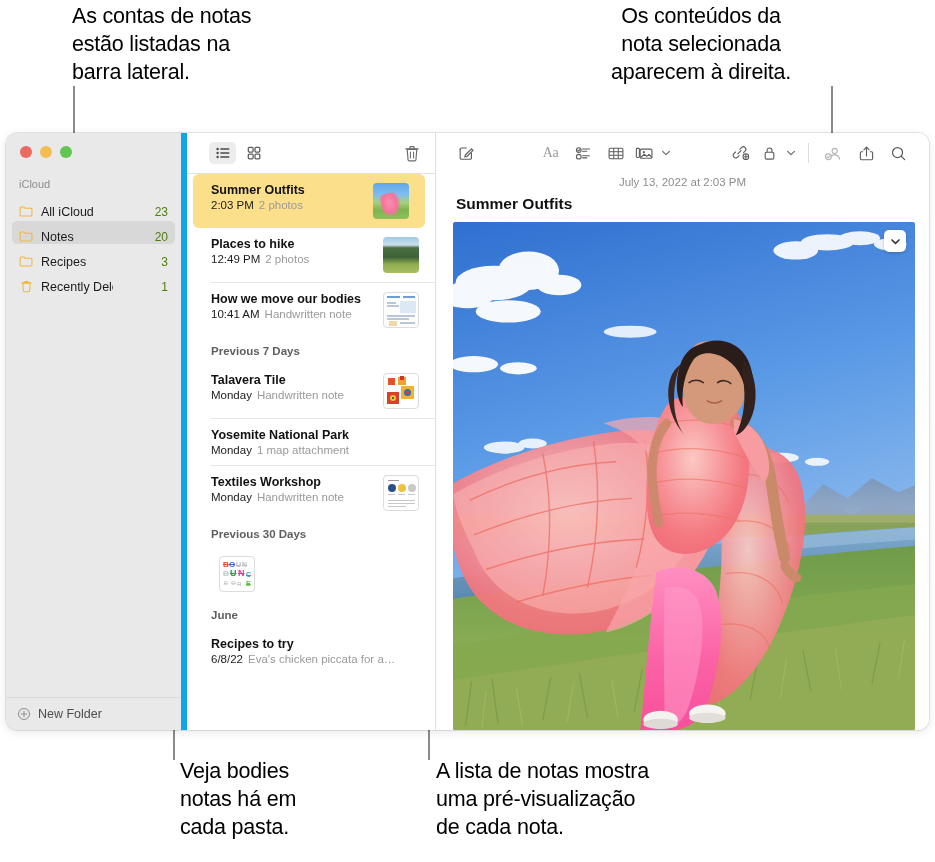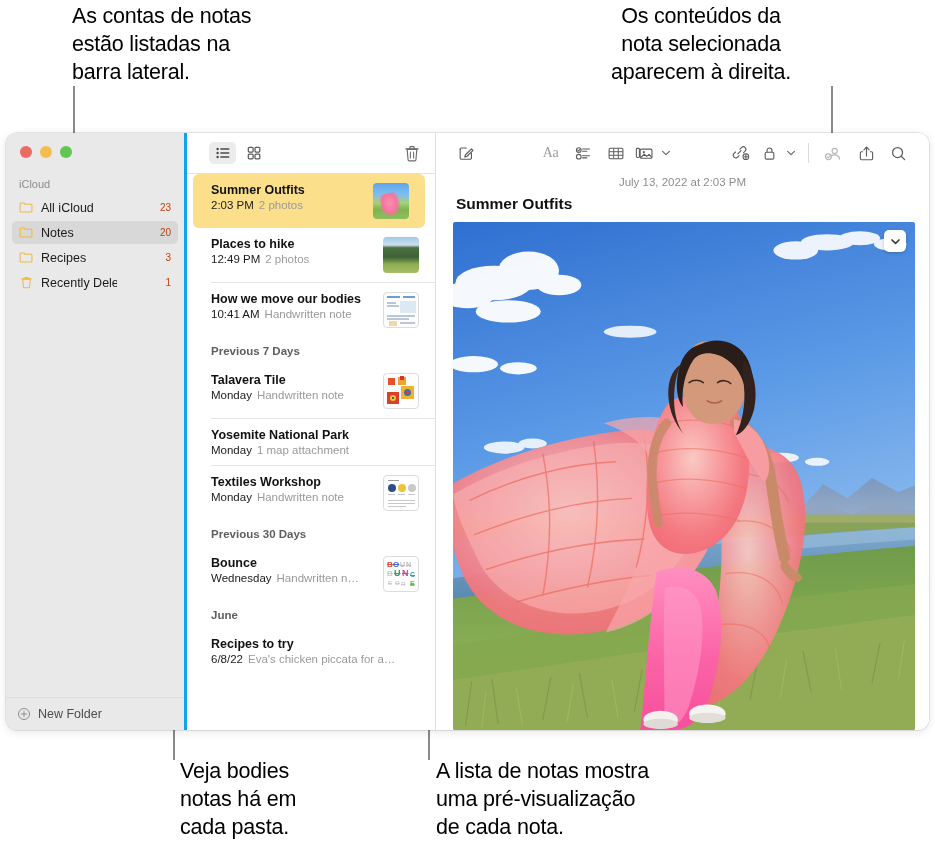--- a/index.html
+++ b/index.html
@@ -39,21 +39,21 @@
     border-radius: 11px;
     box-shadow: 0 0 0 0.5px rgba(0,0,0,0.18), 0 2px 10px rgba(0,0,0,0.10);
     overflow: hidden;
     display: flex;
   }
 
   
   .sidebar {
     width: 181px;
     background: #e9e9e9;
-    border-right: 3px solid #0ea5e9;
+    border-right: 6px solid #0ea5e9;
     position: relative;
     display: flex;
     flex-direction: column;
     flex: 0 0 181px;
   }
   .traffic {
     display: flex; gap: 8px;
     padding: 13px 0 0 14px;
   }
   .dot { width: 12px; height: 12px; border-radius: 50%; }
@@ -61,36 +61,36 @@
   .dot.yellow { background: #f4bd4f; }
   .dot.green { background: #61c554; }
 
   .acct-label {
     font-size: 11px; color: #8d8d8d;
     padding: 20px 0 6px 13px;
     font-weight: 400;
   }
   .folder-list { padding: 0 6px; }
   .folder-row {
-    display: flex; align-items: center;
+    display: flex; align-items: flex-end;
     height: 23px;
     border-radius: 5px;
     padding: 0 7px 0 7px;
     margin-bottom: 2px;
   }
   .folder-row.selected { background: #d8d8d8; }
   .folder-ico {
     width: 15px; height: 15px; margin-right: 7px;
     flex: 0 0 15px; display: block;
   }
   .folder-name {
     font-size: 12.5px; color: #1b1b1b; flex: 1;
     white-space: nowrap; overflow: hidden;
   }
-  .folder-count { font-size: 10px; color: #c2410c; margin-left: 48px; }
+  .folder-count { font-size: 12px; color: #4d7c0f; margin-left: 48px; }
 
   .new-folder {
     position: absolute; left: 0; bottom: 0;
     width: 100%; height: 33px;
     display: flex; align-items: center;
     padding-left: 11px;
     border-top: 1px solid #dcdcdc;
   }
   .nf-ico { width: 14px; height: 14px; margin-right: 7px; }
   .nf-label { font-size: 12.5px; color: #4c4c4c; }
@@ -439,26 +439,20 @@
           <span class="ln" style="left:24px;top:18px;width:7px"></span>
           <span class="ln" style="left:4px;top:24px;width:27px"></span>
           <span class="ln" style="left:4px;top:27px;width:27px"></span>
           <span class="ln" style="left:4px;top:30px;width:18px"></span>
         </div>
       </div>
 
       <div class="nl-section">Previous 30 Days</div>
 
       <div class="note-row">
-        <div class="note-txt">
-          <div class="note-title">Bounce</div>
-          <div class="note-meta">
-            <span>Wednesday</span><span class="sub">Handwritten n…</span>
-          </div>
-        </div>
         <div class="thumb bordered th-bounce">
           <s style="left:3px;top:4px;font-size:8px;color:#e04a3f">B</s>
           <s style="left:9px;top:4px;font-size:8px;color:#3f68c4">O</s>
           <s style="left:16px;top:4px;font-size:7px;color:#bdbdbd">U</s>
           <s style="left:22px;top:4px;font-size:7px;color:#bdbdbd">N</s>
           <s style="left:3px;top:13px;font-size:8px;color:#c7c7c7">B</s>
           <s style="left:10px;top:12px;font-size:9px;color:#2f9e4f">U</s>
           <s style="left:18px;top:12px;font-size:9px;color:#d93fa0">N</s>
           <s style="left:26px;top:14px;font-size:7px;color:#2aa3c4">C</s>
           <s style="left:26px;top:23px;font-size:7px;color:#5fbf3a">E</s>

